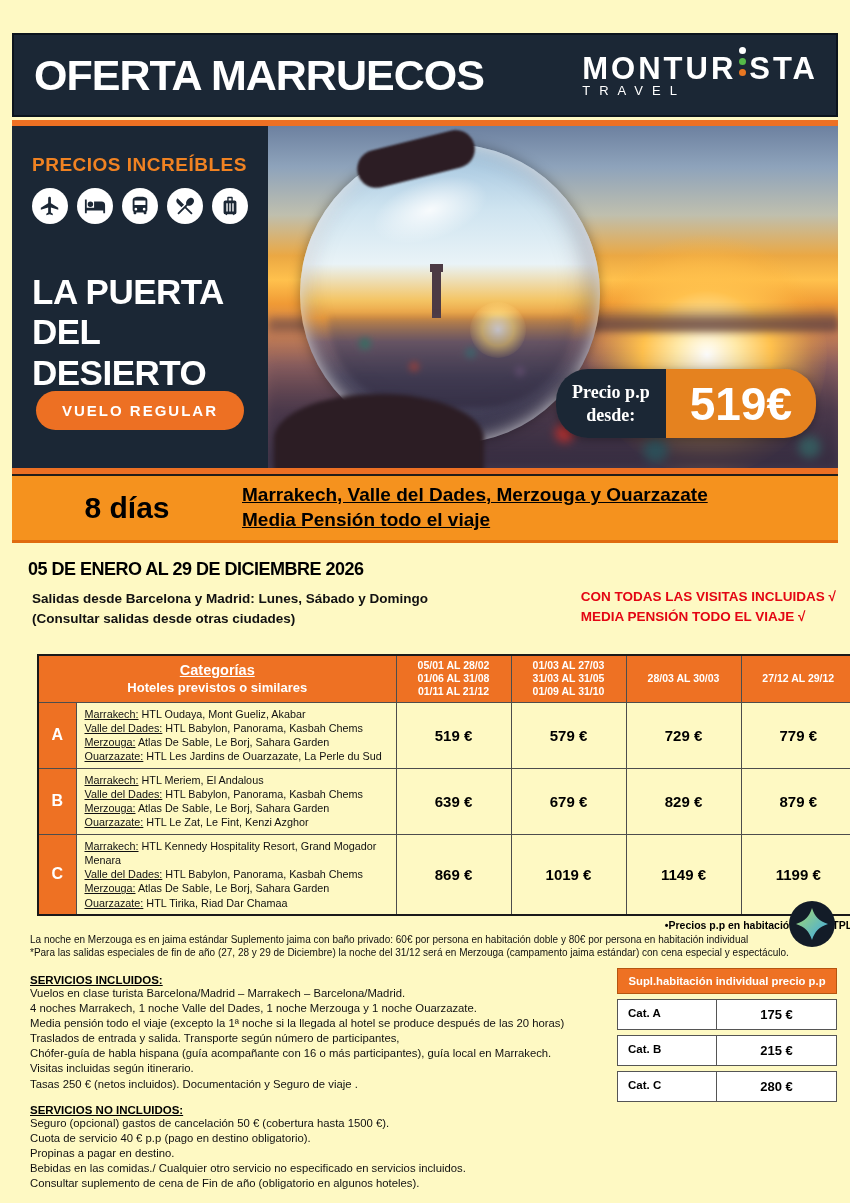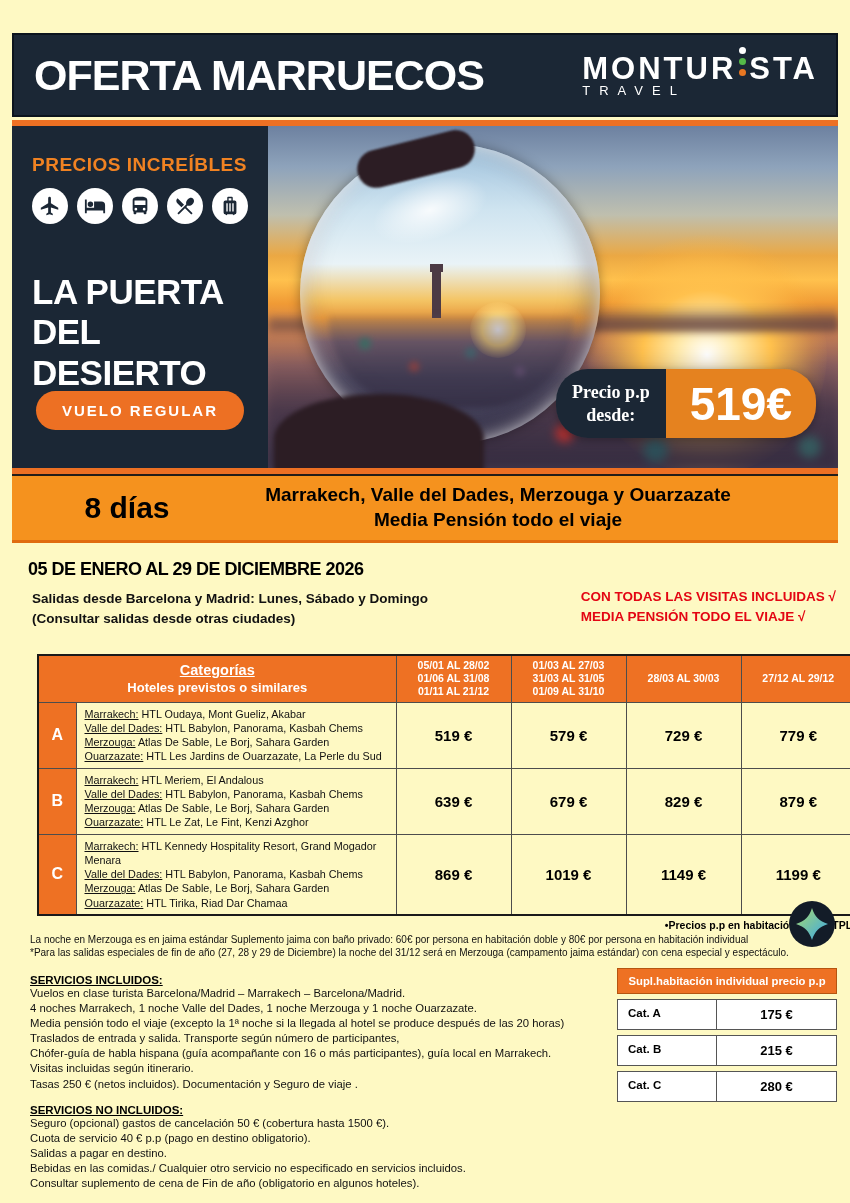--- a/index.html
+++ b/index.html
@@ -68,21 +68,21 @@
   .price-pill-left{background:#1b2735;color:#fff;font-family:"Liberation Serif",serif;font-weight:700;font-size:18px;
        text-align:center;line-height:1.25;padding:12px 16px;display:flex;flex-direction:column;justify-content:center;}
   .price-pill-right{background:#e5821f;color:#fff;font-size:46px;font-weight:800;display:flex;align-items:center;padding:4px 24px;}
 
   .hero-bottom-bar{height:6px;background:#ed7023;}
   .dark-line{height:2px;background:#241d18;}
 
   
   .banner{background:#f5921e;border-bottom:3px solid #e06c10;height:64px;display:flex;align-items:center;}
   .banner-days{width:230px;flex:none;text-align:center;font-size:30px;font-weight:800;color:#000;}
-  .banner-route{flex:1;text-align:center;color:#000;font-weight:700;font-size:19px;line-height:1.3;padding-right:84px;}
+  .banner-route{flex:1;color:#000;font-weight:700;font-size:19px;line-height:1.3;padding-right:84px;text-decoration:underline;}
 
   
   .main{padding:0 16px;position:relative;}
   .date-title{margin-top:16px;font-size:18px;font-weight:700;color:#000;letter-spacing:-.5px;}
   .highlight{position:absolute;top:28px;right:2px;color:#e30613;font-weight:800;font-size:13.5px;line-height:1.5;}
   .departures{margin-top:9px;font-size:13.5px;font-weight:700;color:#111;line-height:1.45;padding-left:4px;}
 
   
   table.prices{border-collapse:collapse;margin:26px 0 0 9px;width:818px;border:2px solid #1a1a1a;table-layout:fixed;}
   table.prices td,table.prices th{border:1px solid #4d4d4d;}
@@ -296,21 +296,21 @@
         <div class="svc-item">4 noches Marrakech, 1 noche Valle del Dades, 1 noche Merzouga y 1 noche Ouarzazate.</div>
         <div class="svc-item">Media pensión todo el viaje (excepto la 1ª noche si la llegada al hotel se produce después de las 20 horas)</div>
         <div class="svc-item">Traslados de entrada y salida. Transporte según número de participantes,</div>
         <div class="svc-item">Chófer-guía de habla hispana (guía acompañante con 16 o más participantes), guía local en Marrakech.</div>
         <div class="svc-item">Visitas incluidas según itinerario.</div>
         <div class="svc-item">Tasas 250 € (netos incluidos). Documentación y Seguro de viaje .</div>
         <div class="svc-gap"></div>
         <div class="svc-title">SERVICIOS NO INCLUIDOS:</div>
         <div class="svc-item">Seguro (opcional) gastos de cancelación 50 € (cobertura hasta 1500 €).</div>
         <div class="svc-item">Cuota de servicio 40 € p.p (pago en destino obligatorio).</div>
-        <div class="svc-item">Salidas a pagar en destino.</div>
+        <div class="svc-item">Propinas a pagar en destino.</div>
         <div class="svc-item">Bebidas en las comidas./ Cualquier otro servicio no especificado en servicios incluidos.</div>
         <div class="svc-item">Consultar suplemento de cena de Fin de año (obligatorio en algunos hoteles).</div>
       </div>
     </div>
 
   </div>
 
   <div class="supp">
     <div class="supp-head">Supl.habitación individual precio p.p</div>
     <div class="supp-row">

